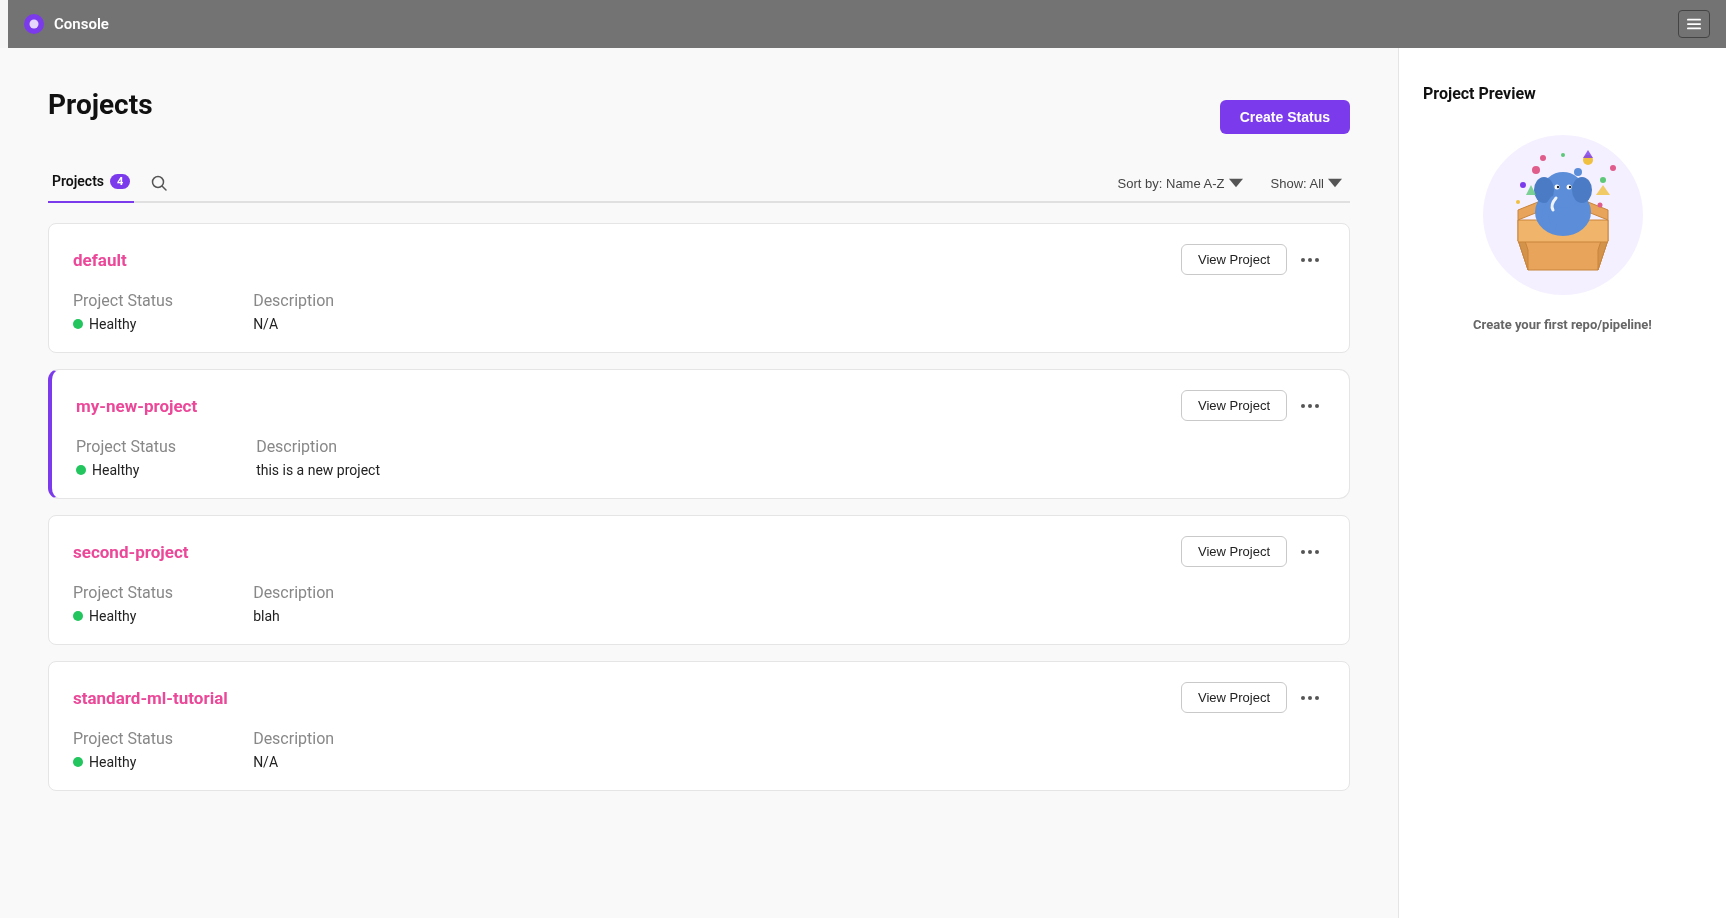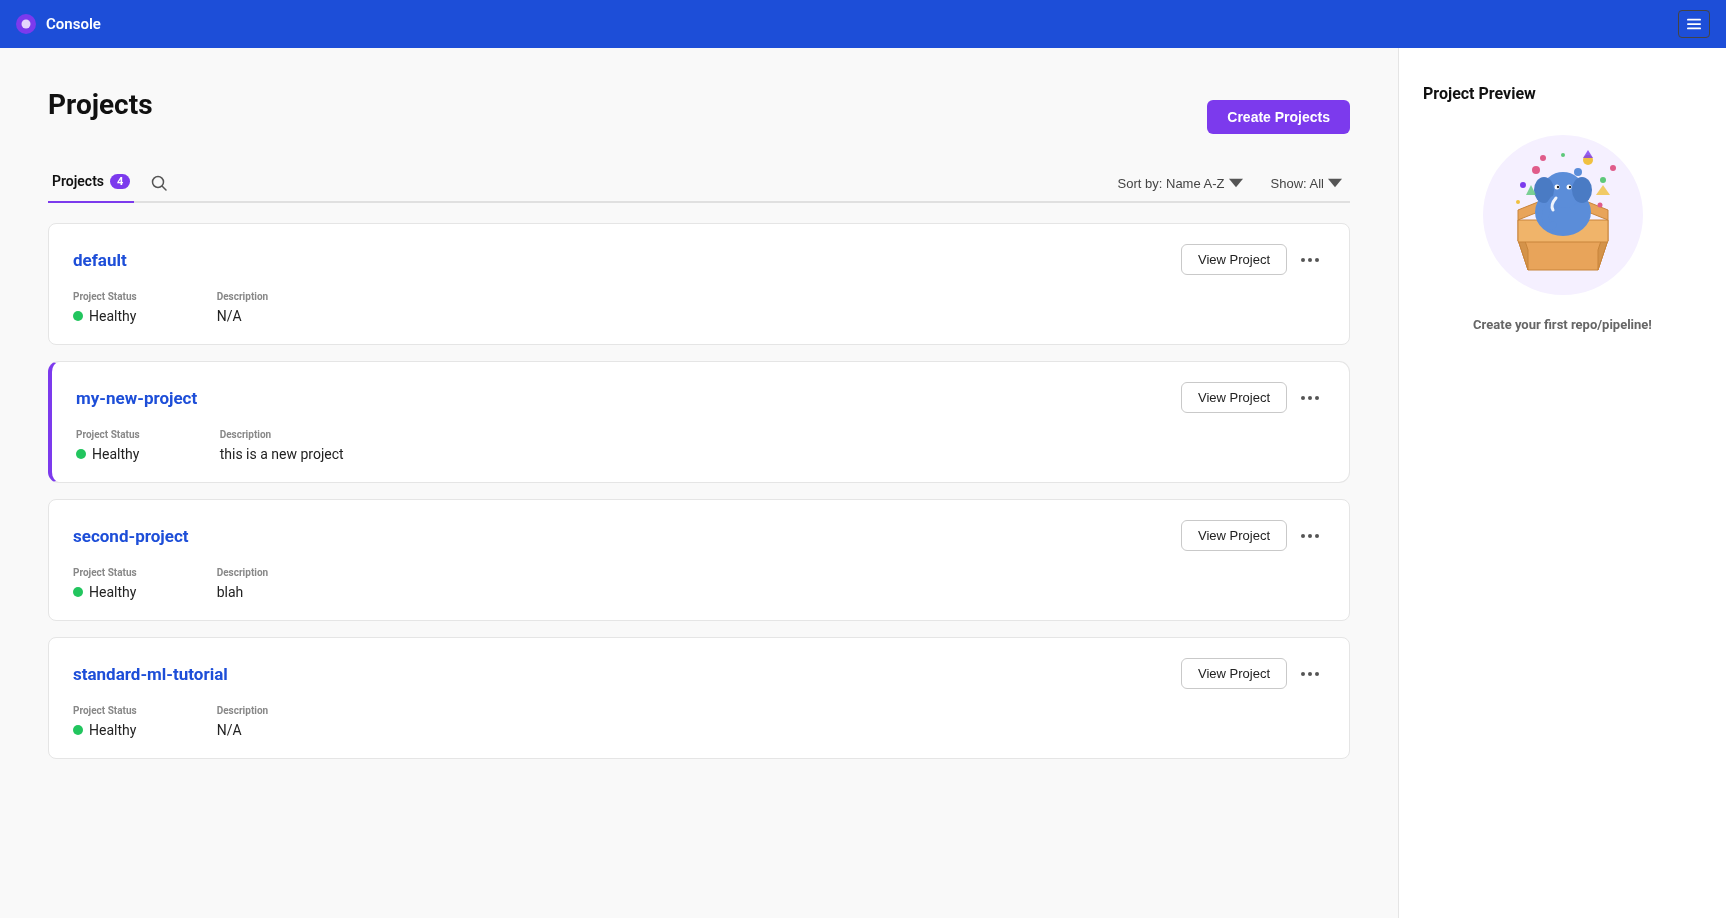--- a/index.html
+++ b/index.html
@@ -6,28 +6,28 @@
     body {
       font-family: -apple-system, BlinkMacSystemFont, 'Segoe UI', Roboto, sans-serif;
       background: #f5f5f5;
       color: #1a1a2e;
       height: 918px;
       overflow: hidden;
     }
 
     
     .topnav {
-      background: #1d4ed8;
+      background: #737373;
       height: 48px;
       display: flex;
       align-items: center;
       justify-content: space-between;
       padding: 0 16px;
       position: fixed;
-      top: 0; left: 0; right: 0;
+      top: 0; left: 8px; right: 0;
       z-index: 100;
     }
     .topnav-left {
       display: flex;
       align-items: center;
       gap: 10px;
     }
     .topnav-logo {
       width: 20px; height: 20px;
       background: #7c3aed;
@@ -164,21 +164,21 @@
     }
     .project-card-header {
       display: flex;
       align-items: center;
       justify-content: space-between;
       margin-bottom: 16px;
     }
     .project-name {
       font-size: 17px;
       font-weight: 700;
-      color: #1d4ed8;
+      color: #ec4899;
     }
     .project-card-actions {
       display: flex;
       align-items: center;
       gap: 8px;
     }
     .view-project-btn {
       background: #fff;
       border: 1px solid #c9c9c9;
       border-radius: 6px;
@@ -196,24 +196,24 @@
       font-size: 18px;
       padding: 4px 6px;
       display: flex; align-items: center;
     }
     .project-meta {
       display: flex;
       gap: 80px;
     }
     .meta-col {}
     .meta-label {
-      font-size: 10px;
+      font-size: 16px;
       color: #888;
       margin-bottom: 6px;
-      font-weight: 700;
+      font-weight: 400;
     }
     .meta-value {
       font-size: 14px;
       color: #222;
       display: flex;
       align-items: center;
       gap: 6px;
     }
     .status-dot {
       width: 10px; height: 10px;
@@ -285,21 +285,21 @@
     </svg>
   </button>
 </nav>
 
 <div class="layout">
 
   <div class="main-content">
 
     <div style="display:flex; align-items:center; justify-content:space-between; margin-bottom:20px;">
       <h1 class="page-title">Projects</h1>
-      <button class="create-project-btn">Create Projects</button>
+      <button class="create-project-btn">Create Status</button>
     </div>
 
     <div class="tab-bar">
       <div class="tab-item active">
         <span>Projects</span>
         <span class="tab-badge">4</span>
       </div>
       <button class="search-icon-btn">
         <svg width="18" height="18" viewBox="0 0 18 18" fill="none">
           <circle cx="8" cy="8" r="5.5" stroke="#555" stroke-width="1.5"></circle>

